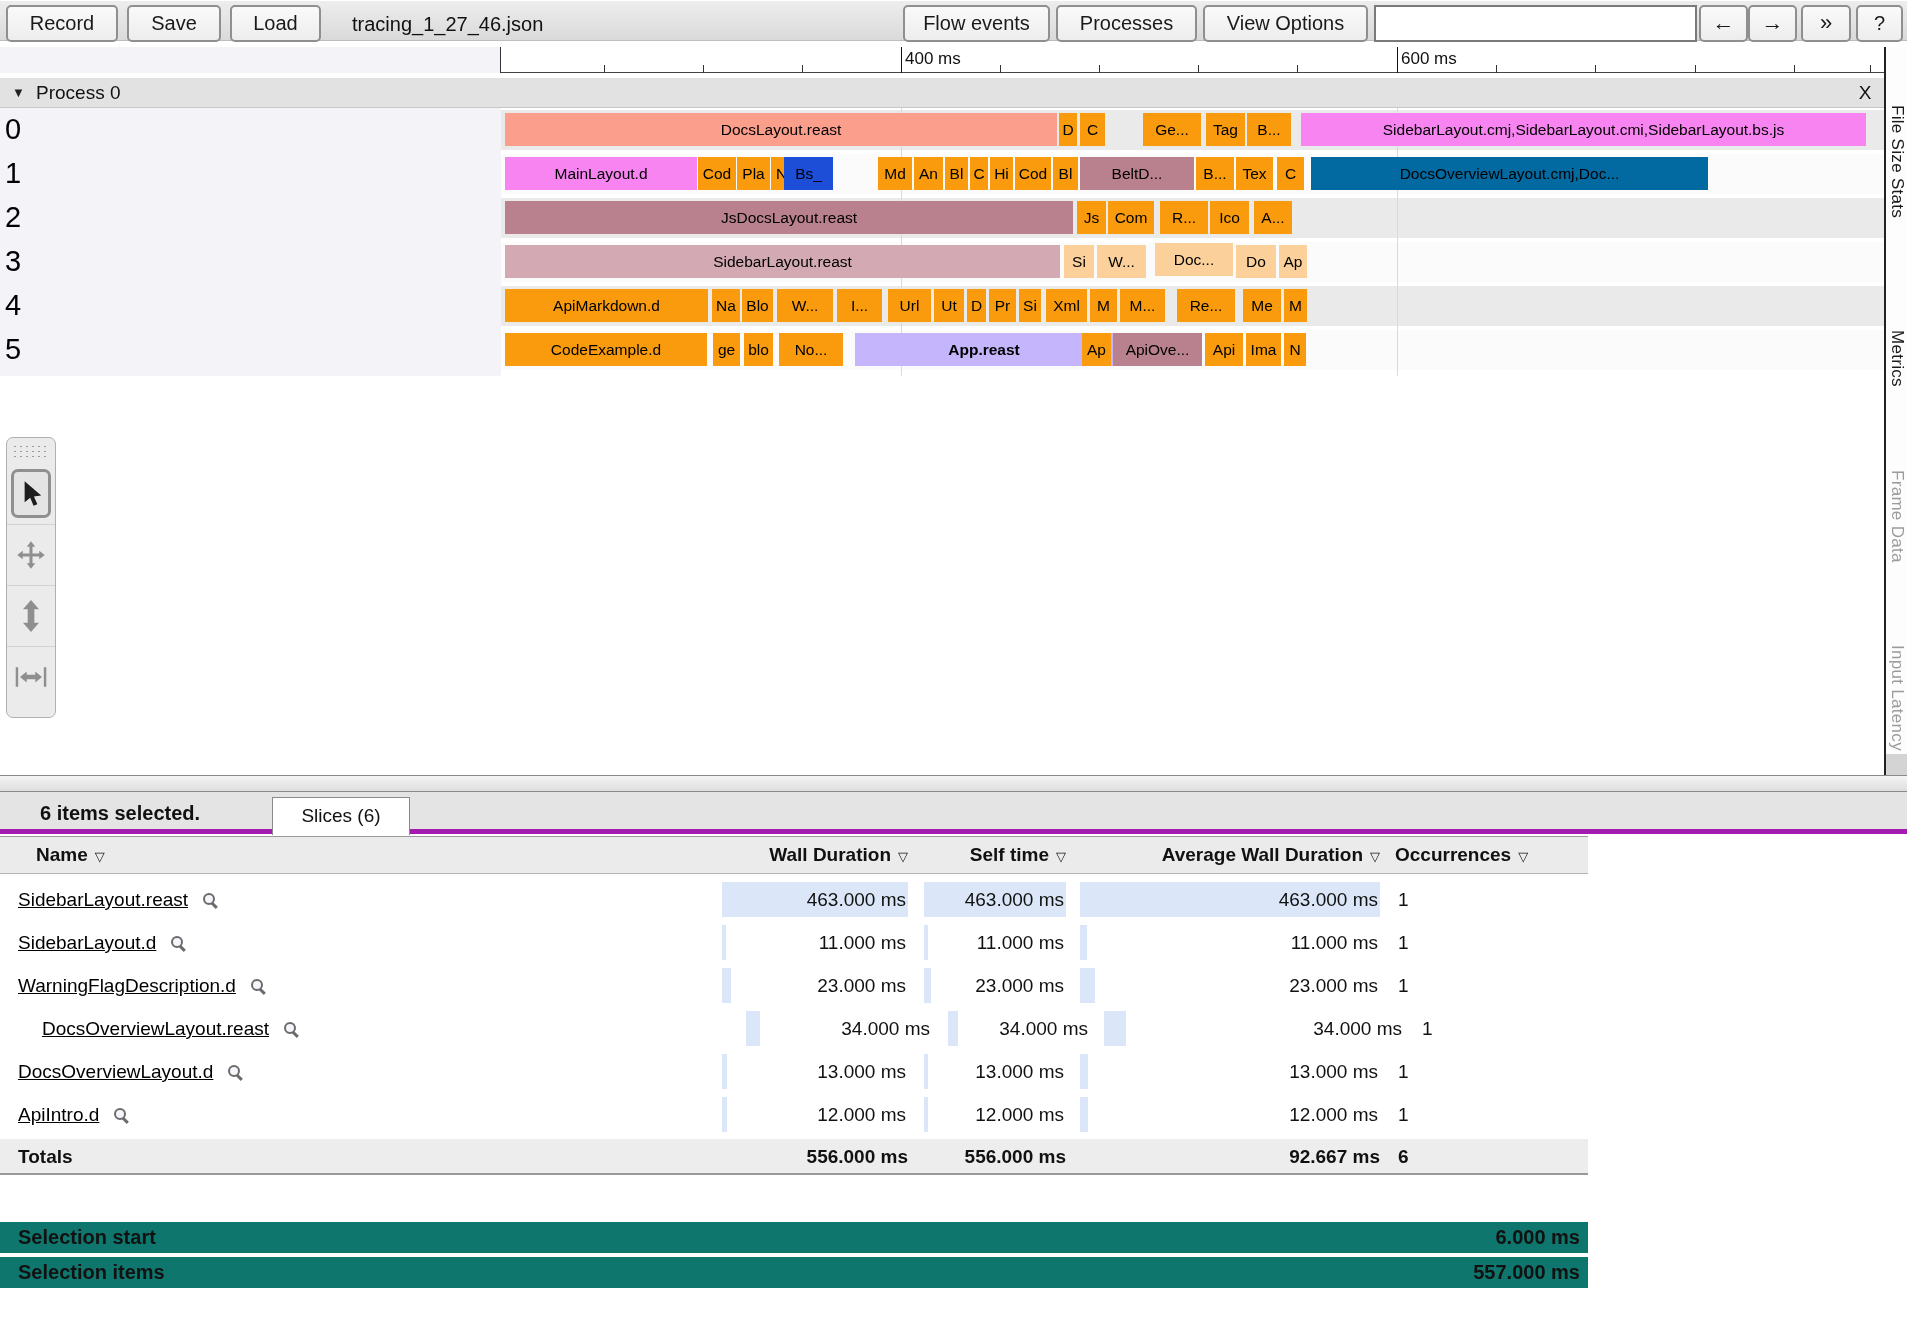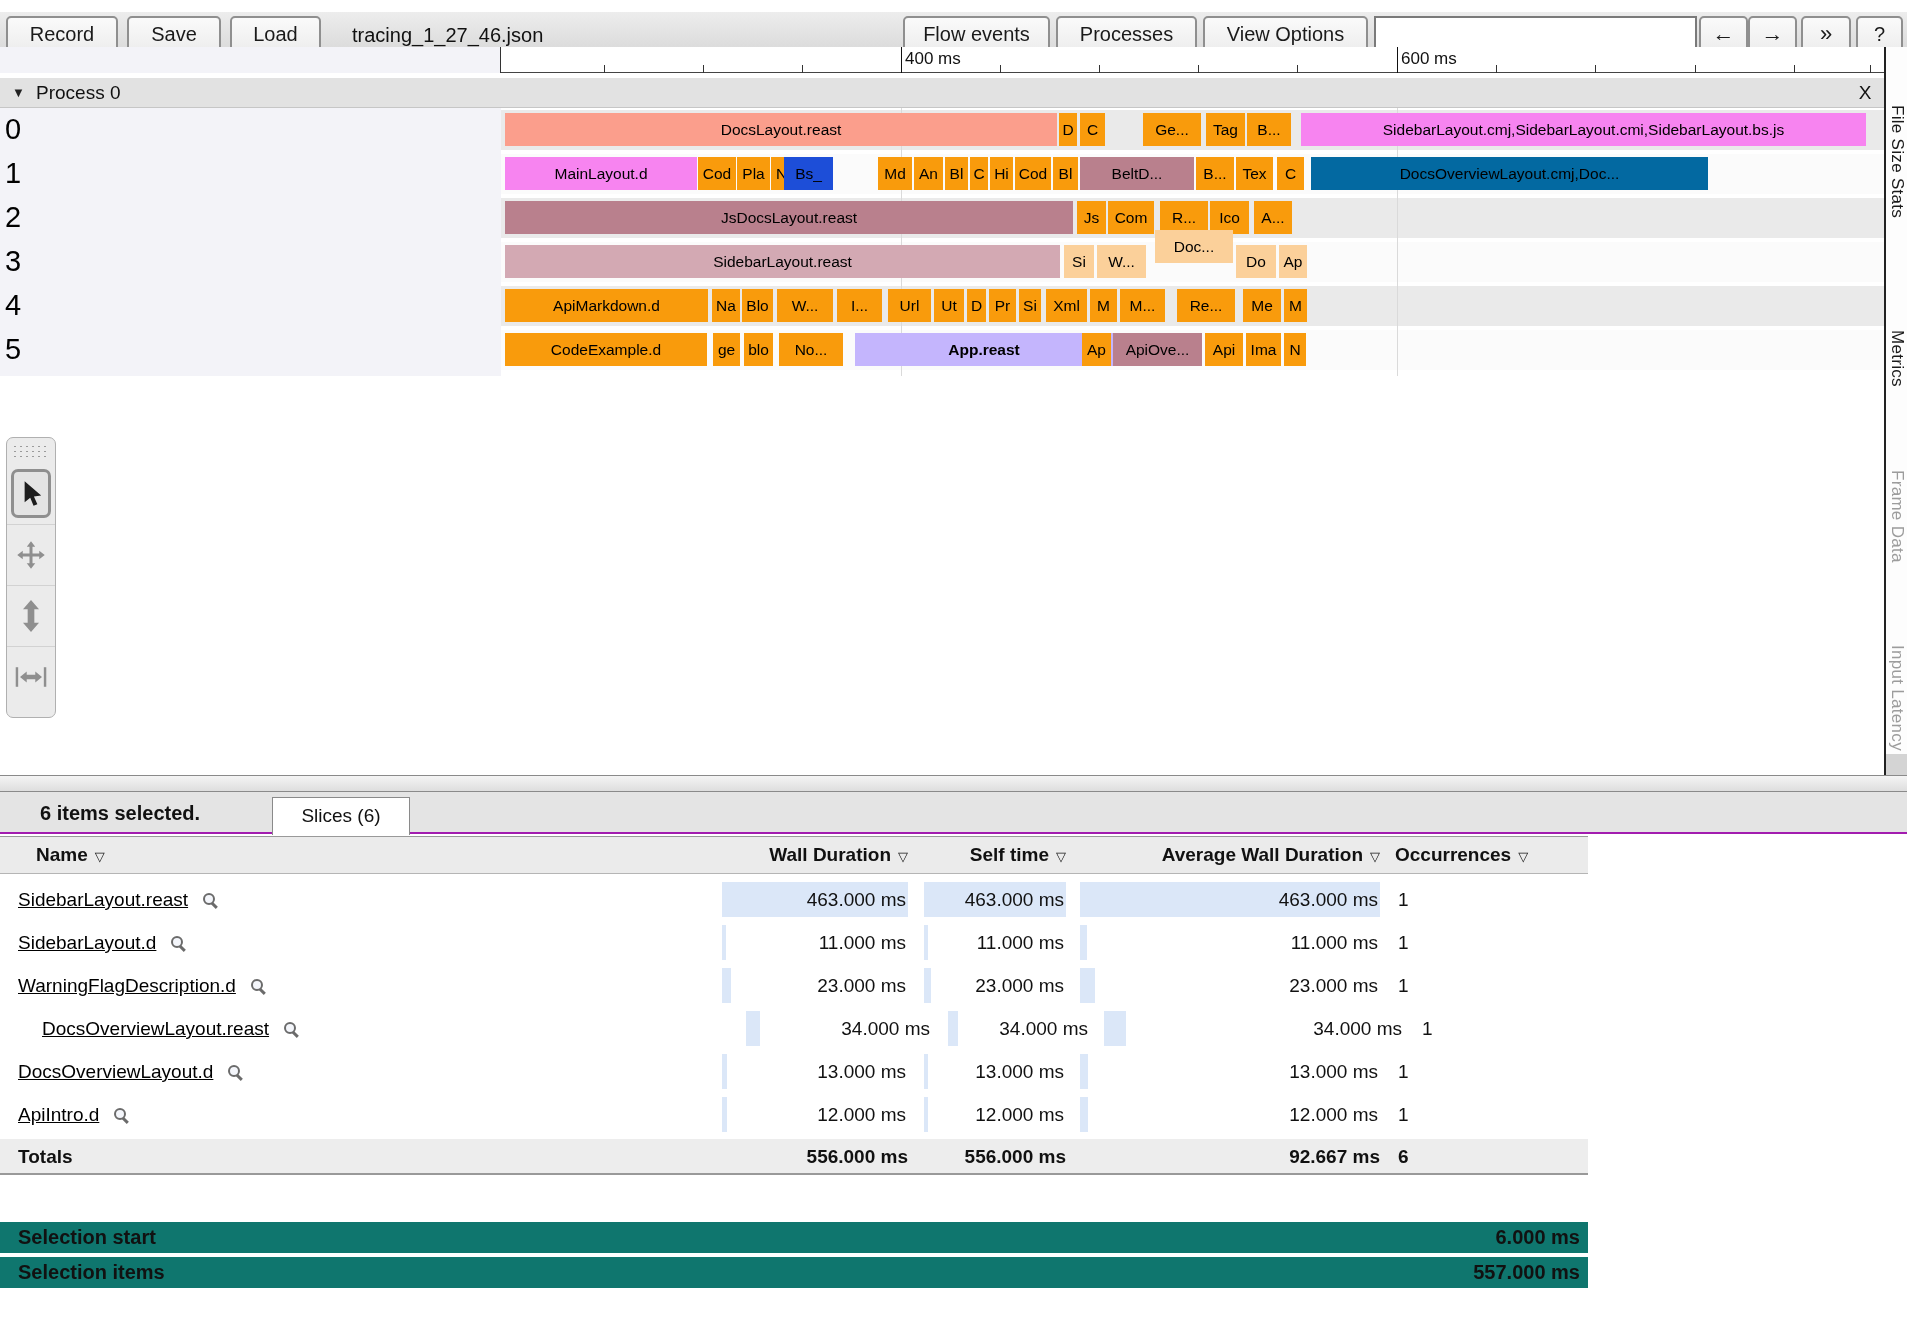--- a/index.html
+++ b/index.html
@@ -1,21 +1,21 @@
 <!DOCTYPE html>
 <html><head>
 <meta charset="utf-8">
 <style>
   * { margin:0; padding:0; box-sizing:border-box; }
   html,body { width:1907px; height:1319px; }
   body { position:relative; overflow:hidden; background:#fff;
          font-family:"Liberation Sans", sans-serif; color:#111; }
 
   
-  .toolbar { position:absolute; left:0; top:12px; width:1907px; height:40px;
+  .toolbar { position:absolute; left:0; top:1px; width:1907px; height:40px;
              background:linear-gradient(#ededed,#dadada); border-bottom:1px solid #bdbdbd;padding-left:20px; }
   .tbtn { position:absolute; top:4px; height:37px; border:2px solid #8f8f8f; border-radius:5px;
           background:linear-gradient(#fafafa,#ededed); font-size:20px; color:#1a1a1a;
           text-align:center; line-height:32px; cursor:default; }
   .filename { position:absolute; left:352px; top:0; line-height:46px; font-size:20px; }
   .searchbox { position:absolute; left:1374px; top:4px; width:323px; height:37px;
                border:2px solid #7a7a7a; background:#fff; font-size:19px; padding:0 8px;
                font-family:"Liberation Sans", sans-serif; }
 
   
@@ -64,21 +64,21 @@
   .side-corner { position:absolute; left:0; bottom:0; width:23px; height:26px; background:#d4d4d4; }
 
   
   .splitter { position:absolute; top:775px; left:0; width:1907px; height:17px;
               background:linear-gradient(#f4f4f4,#dedede);
               border-top:1px solid #8a8a8a; border-bottom:1px solid #8a8a8a; }
 
   
   .analysis { position:absolute; top:792px; left:0; width:1907px; height:527px; background:#fff; }
   .tabstrip { position:absolute; top:0; left:0; width:1907px; height:42px;
-              background:#e4e4e4; border-bottom:2px solid #a21caf; }
+              background:#e4e4e4; border-bottom:5px solid #a21caf; }
   .selcount { position:absolute; left:40px; top:0; line-height:42px; font-weight:bold; font-size:20px; }
   .tab { position:absolute; left:272px; top:5px; width:138px; height:38px; background:#fff;
          border:1px solid #8a8a8a; border-bottom:none; text-align:center; line-height:36px;
          font-size:19px; z-index:2; }
   .thead { position:absolute; top:44px; left:0; width:1588px; height:38px; background:#ebebeb;
            border-top:1px solid #999; border-bottom:1px solid #b5b5b5; font-size:19px; font-weight:bold; }
   .hcell { position:absolute; top:0; line-height:36px; white-space:nowrap; }
   .sort-tri { font-size:13px; font-weight:normal; margin-left:7px; }
   .trow { position:absolute; left:0; width:1588px; height:43px; }
   .name-link { position:absolute; left:18px; line-height:43px; font-size:19px;
@@ -188,21 +188,21 @@
       <div class="slice" title="JsDocsLayout.reast" style="left: 505px; width: 568px; top: 93px; background: rgb(185, 128, 141);">JsDocsLayout.reast</div>
       <div class="slice" title="Js" style="left: 1077px; width: 29px; top: 93px; background: rgb(249, 155, 12);">Js</div>
       <div class="slice" title="Com" style="left: 1108px; width: 46px; top: 93px; background: rgb(249, 155, 12);">Com</div>
       <div class="slice" title="R..." style="left: 1160px; width: 48px; top: 93px; background: rgb(249, 155, 12);">R...</div>
       <div class="slice" title="Ico" style="left: 1210px; width: 39px; top: 93px; background: rgb(249, 155, 12);">Ico</div>
       <div class="slice" title="A..." style="left: 1254px; width: 38px; top: 93px; background: rgb(249, 155, 12);">A...</div>
       <div class="row-index" style="top: 137px;">3</div>
       <div class="slice" title="SidebarLayout.reast" style="left: 505px; width: 555px; top: 137px; background: rgb(211, 169, 179);">SidebarLayout.reast</div>
       <div class="slice" title="Si" style="left: 1064px; width: 30px; top: 137px; background: rgb(251, 208, 154);">Si</div>
       <div class="slice" title="W..." style="left: 1097px; width: 49px; top: 137px; background: rgb(251, 208, 154);">W...</div>
-      <div class="slice" title="Doc..." style="left: 1155px; width: 78px; top: 122px; background: rgb(251, 208, 154);">Doc...</div>
+      <div class="slice" title="Doc..." style="left: 1155px; width: 78px; top: 135px; background: rgb(251, 208, 154);">Doc...</div>
       <div class="slice" title="Do" style="left: 1236px; width: 40px; top: 137px; background: rgb(251, 208, 154);">Do</div>
       <div class="slice" title="Ap" style="left: 1279px; width: 28px; top: 137px; background: rgb(251, 208, 154);">Ap</div>
       <div class="row-index" style="top: 181px;">4</div>
       <div class="slice" title="ApiMarkdown.d" style="left: 505px; width: 203px; top: 181px; background: rgb(249, 155, 12);">ApiMarkdown.d</div>
       <div class="slice" title="Na" style="left: 712px; width: 28px; top: 181px; background: rgb(249, 155, 12);">Na</div>
       <div class="slice" title="Blo" style="left: 742px; width: 31px; top: 181px; background: rgb(249, 155, 12);">Blo</div>
       <div class="slice" title="W..." style="left: 777px; width: 56px; top: 181px; background: rgb(249, 155, 12);">W...</div>
       <div class="slice" title="I..." style="left: 837px; width: 45px; top: 181px; background: rgb(249, 155, 12);">I...</div>
       <div class="slice" title="Url" style="left: 888px; width: 43px; top: 181px; background: rgb(249, 155, 12);">Url</div>
       <div class="slice" title="Ut" style="left: 934px; width: 30px; top: 181px; background: rgb(249, 155, 12);">Ut</div>

